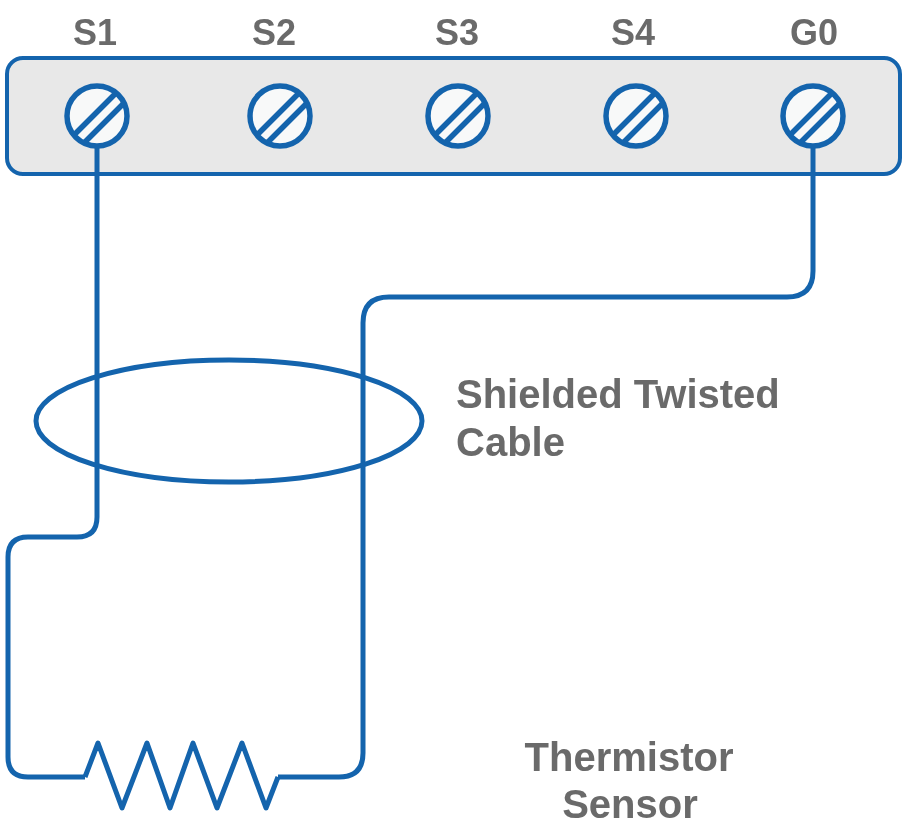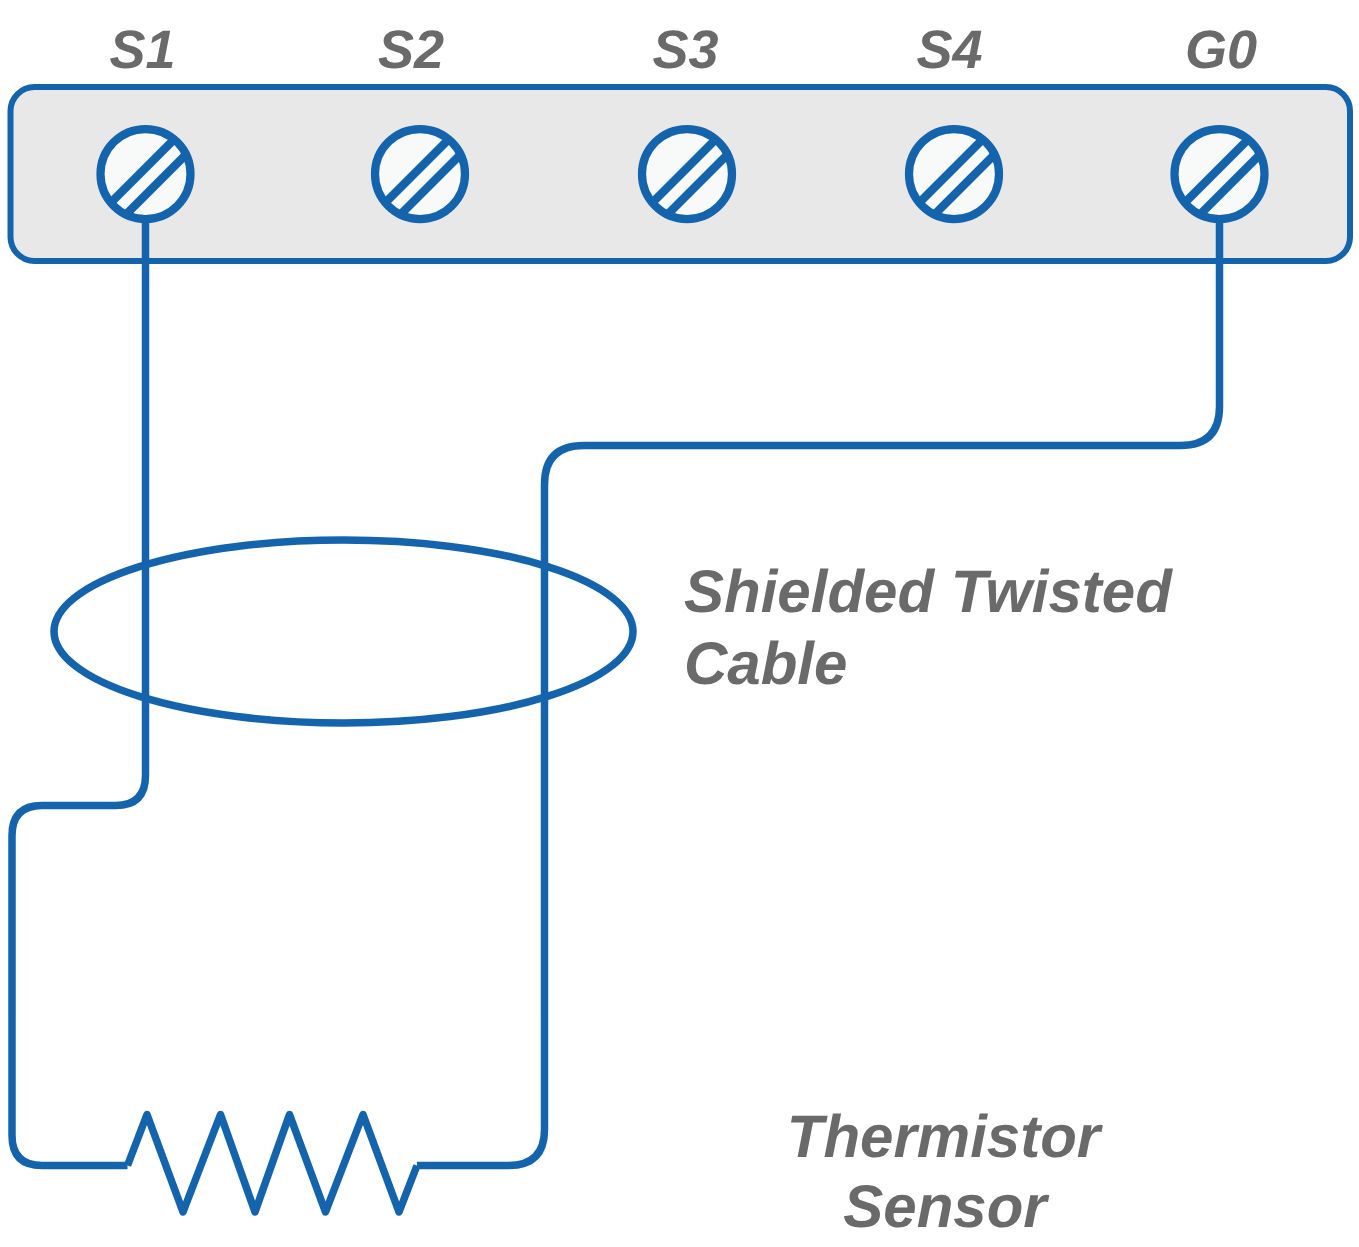--- a/index.html
+++ b/index.html
@@ -13,21 +13,20 @@
   html, body {
     background: var(--background);
     font-family: "Liberation Sans", sans-serif;
   }
   .stage {
     position: relative;
     width: 906px;
     height: 831px;
     background: var(--background);
     overflow: hidden;
-    font-style: italic;
   }
   svg { display: block; }
   .block-rect {
     fill: var(--block-fill);
     stroke: var(--wire-blue);
     stroke-width: 4;
   }
   .screw-circle {
     fill: var(--terminal-fill);
     stroke: var(--wire-blue);

